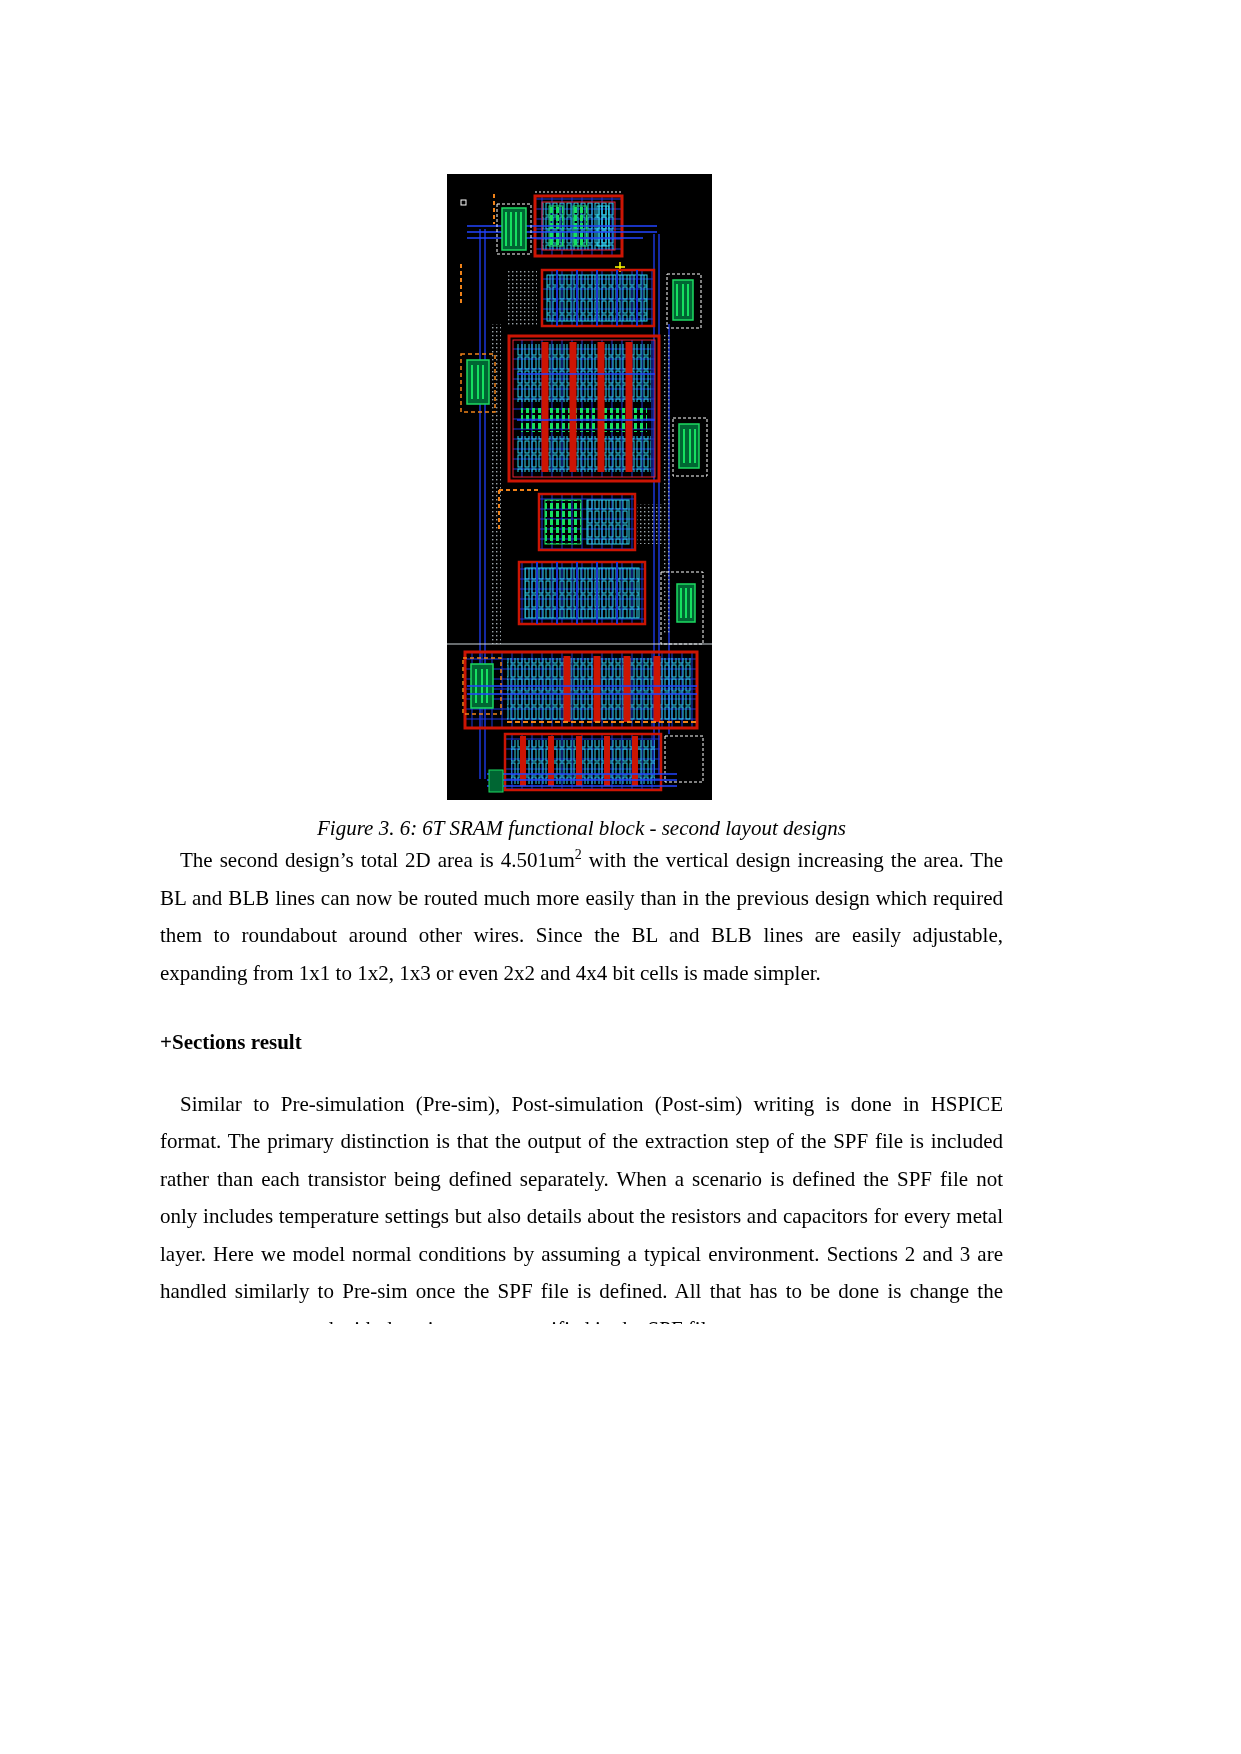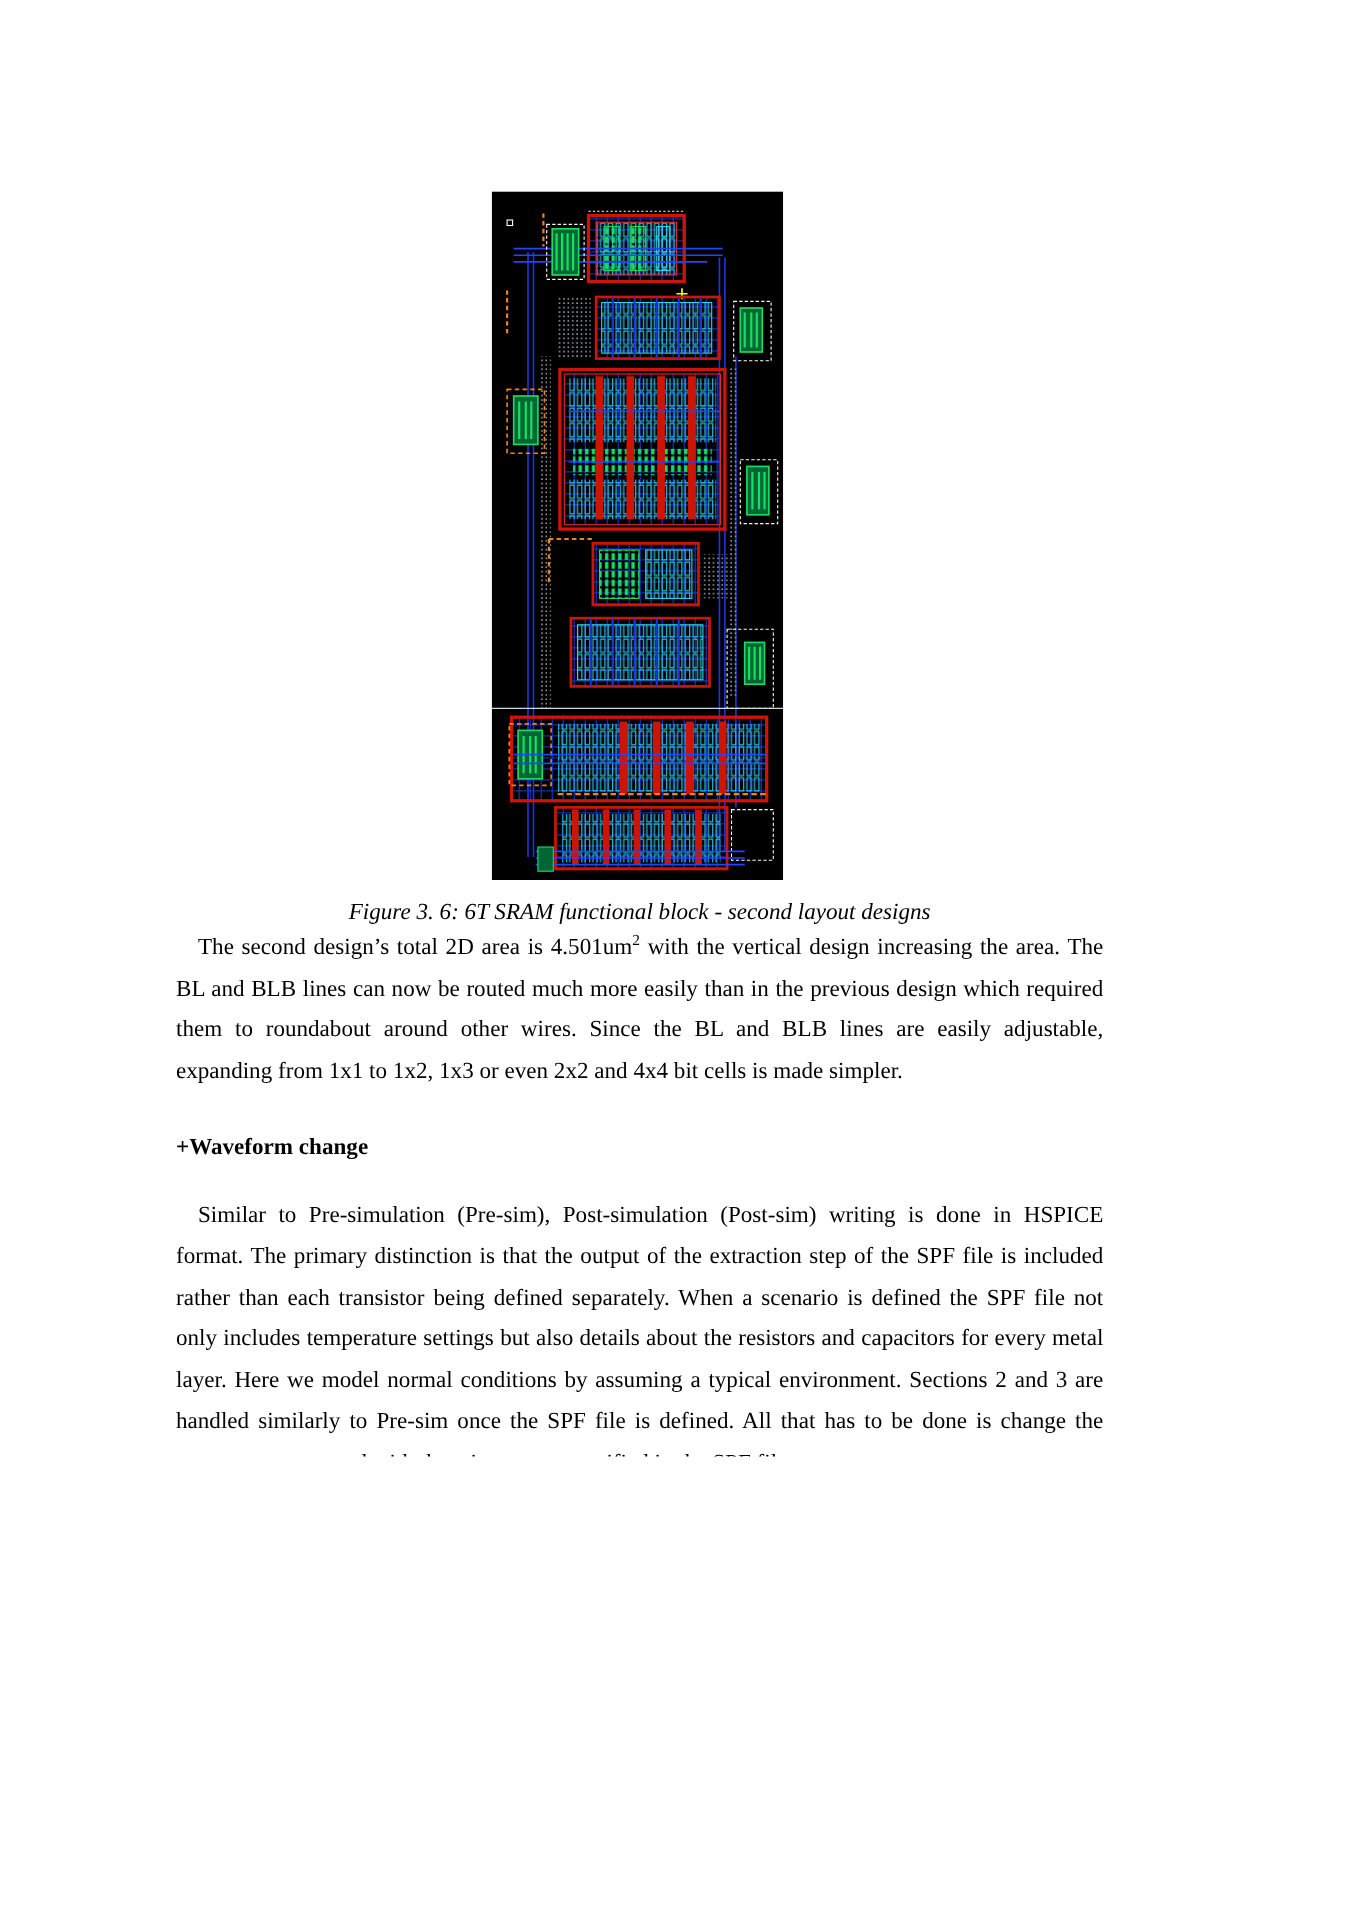--- a/index.html
+++ b/index.html
@@ -183,20 +183,20 @@
       </g>
     </svg>
   </div>
 
   <div class="text-col">
 
     <div class="caption">Figure 3. 6: 6T SRAM functional block - second layout designs</div>
 
     <p class="body-par"><span>The second design’s total 2D area is 4.501um</span><sup>2</sup><span> with the vertical design increasing the area. The BL and BLB lines can now be routed much more easily than in the previous design which required them to roundabout around other wires. Since the BL and BLB lines are easily adjustable, expanding from 1x1 to 1x2, 1x3 or even 2x2 and 4x4 bit cells is made simpler.</span></p>
 
-    <h3 class="section-heading">+Waveform change</h3>
+    <h3 class="section-heading">+Sections result</h3>
 
     <p class="body-par after-heading">Similar to Pre-simulation (Pre-sim), Post-simulation (Post-sim) writing is done in HSPICE format. The primary distinction is that the output of the extraction step of the SPF file is included rather than each transistor being defined separately. When a scenario is defined the SPF file not only includes temperature settings but also details about the resistors and capacitors for every metal layer. Here we model normal conditions by assuming a typical environment. Sections 2 and 3 are handled similarly to Pre-sim once the SPF file is defined. All that has to be done is change the names to correspond with the wire names specified in the SPF file.</p>
 
   </div>
 
 
 </div>
 
 </body></html>

